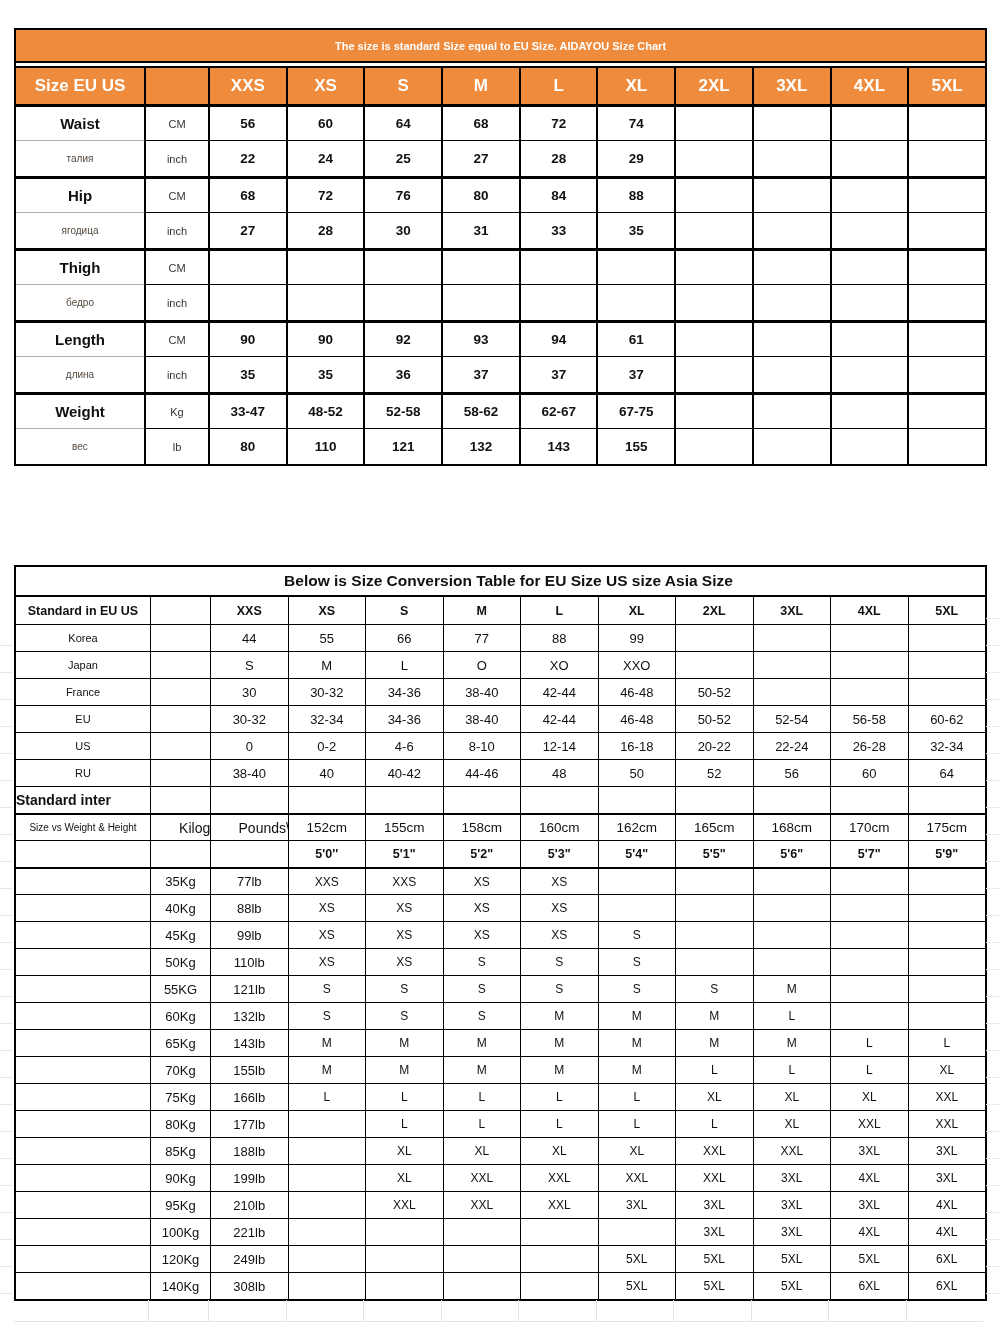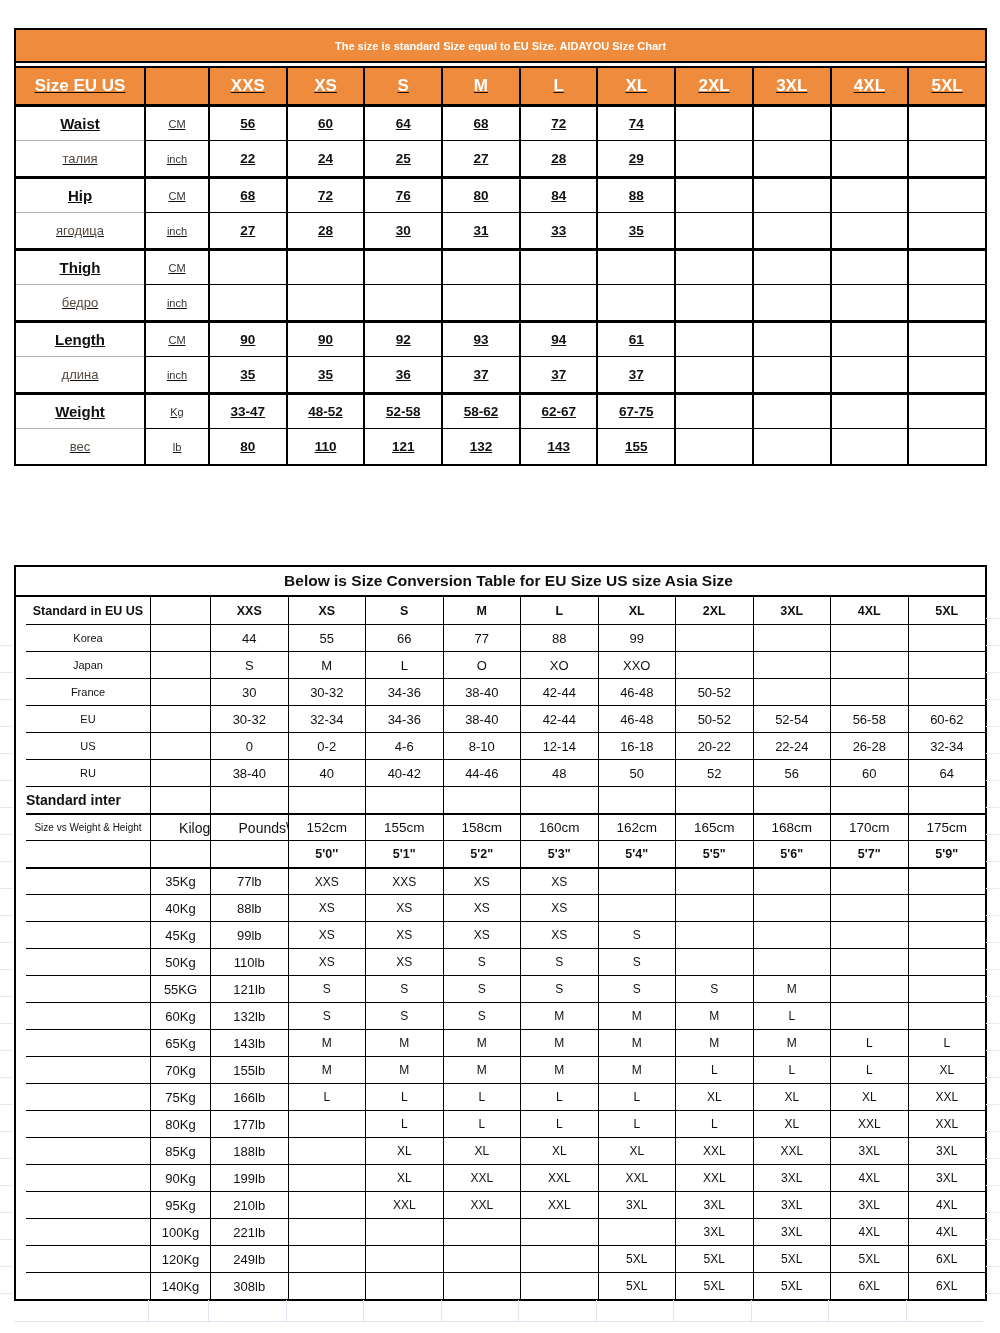--- a/index.html
+++ b/index.html
@@ -6,37 +6,37 @@
   body{
     width:1000px;height:1333px;position:relative;background:#ffffff;
     font-family:"Liberation Sans","DejaVu Sans",sans-serif;color:#111;
     overflow:hidden;
   }
   
   .t1{position:absolute;left:14px;top:28px;width:969px;border:2px solid #000;background:#fff;}
   .t1-title{height:31px;background:#EE8B3D;border-bottom:2px solid #000;color:#fff;
     font-weight:700;font-size:11px;display:flex;align-items:center;justify-content:center;}
   .t1-spacer{height:3px;background:#fff;}
-  .t1-grid{display:grid;grid-template-columns:128px 64px repeat(10,1fr);grid-auto-rows:36px;border-top:2px solid #000;text-decoration:underline;}
+  .t1-grid{display:grid;grid-template-columns:128px 64px repeat(10,1fr);grid-auto-rows:36px;border-top:2px solid #000;}
   .t1-grid>div{display:flex;align-items:center;justify-content:center;border-left:2px solid #000;overflow:hidden;}
   .t1-grid>.c0{border-left:none;}
   .t1h{background:#EE8B3D;color:#fff;font-weight:700;font-size:17px;}
   .gs{border-top:3px solid #000;}
   .wsv{border-top:1px solid #000;}
   .wsl{border-top:1px solid #b9b3ac;}
   .t1lbl-en{font-weight:700;font-size:15px;}
-  .t1lbl-ru{font-size:13px;color:#54493F;}
+  .t1lbl-ru{font-size:10px;color:#54493F;}
   .t1unit{font-size:11px;color:#333;}
   .t1val{font-weight:700;font-size:13.5px;}
   
   .t2{position:absolute;left:14px;top:565px;width:969px;border:2px solid #000;background:#fff;}
   .t2-title{height:28px;display:flex;align-items:center;justify-content:center;font-weight:700;font-size:15.5px;padding-left:16px;}
   .t2-grid{display:grid;grid-template-columns:134px 60px repeat(10,1fr);grid-auto-rows:27px;border-top:2px solid #000;}
   .t2-grid>div{display:flex;align-items:center;justify-content:center;border-left:1px solid #000;overflow:hidden;}
-  .t2-grid>.c0{border-left:none;margin-left:10px;}
+  .t2-grid>.c0{border-left:none;}
   .bt{border-top:1px solid #000;}
   .btk{border-top:2px solid #000;}
   .t2h{font-weight:700;font-size:12.5px;}
   .t2lbl{font-size:11px;}
   .t2val{font-size:13px;}
   .t2sec{font-weight:700;font-size:14px;justify-content:flex-start !important;}
   .t2corner{font-weight:400;font-size:10px;}
   .t2kilo{font-size:14px;padding-left:40px;}
   .t2hcm{font-size:13.5px;}
   .t2hft{font-size:12.5px;font-weight:600;}

